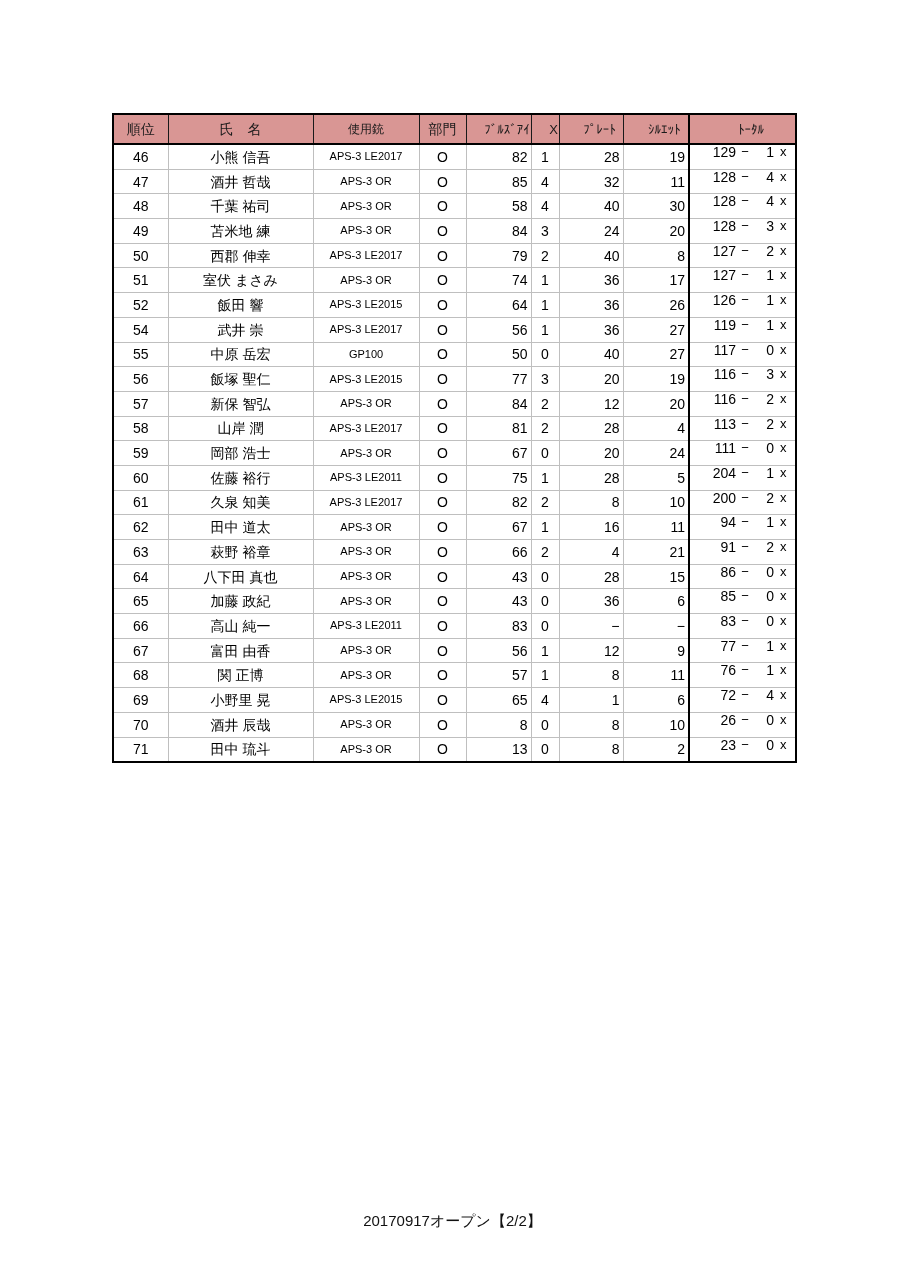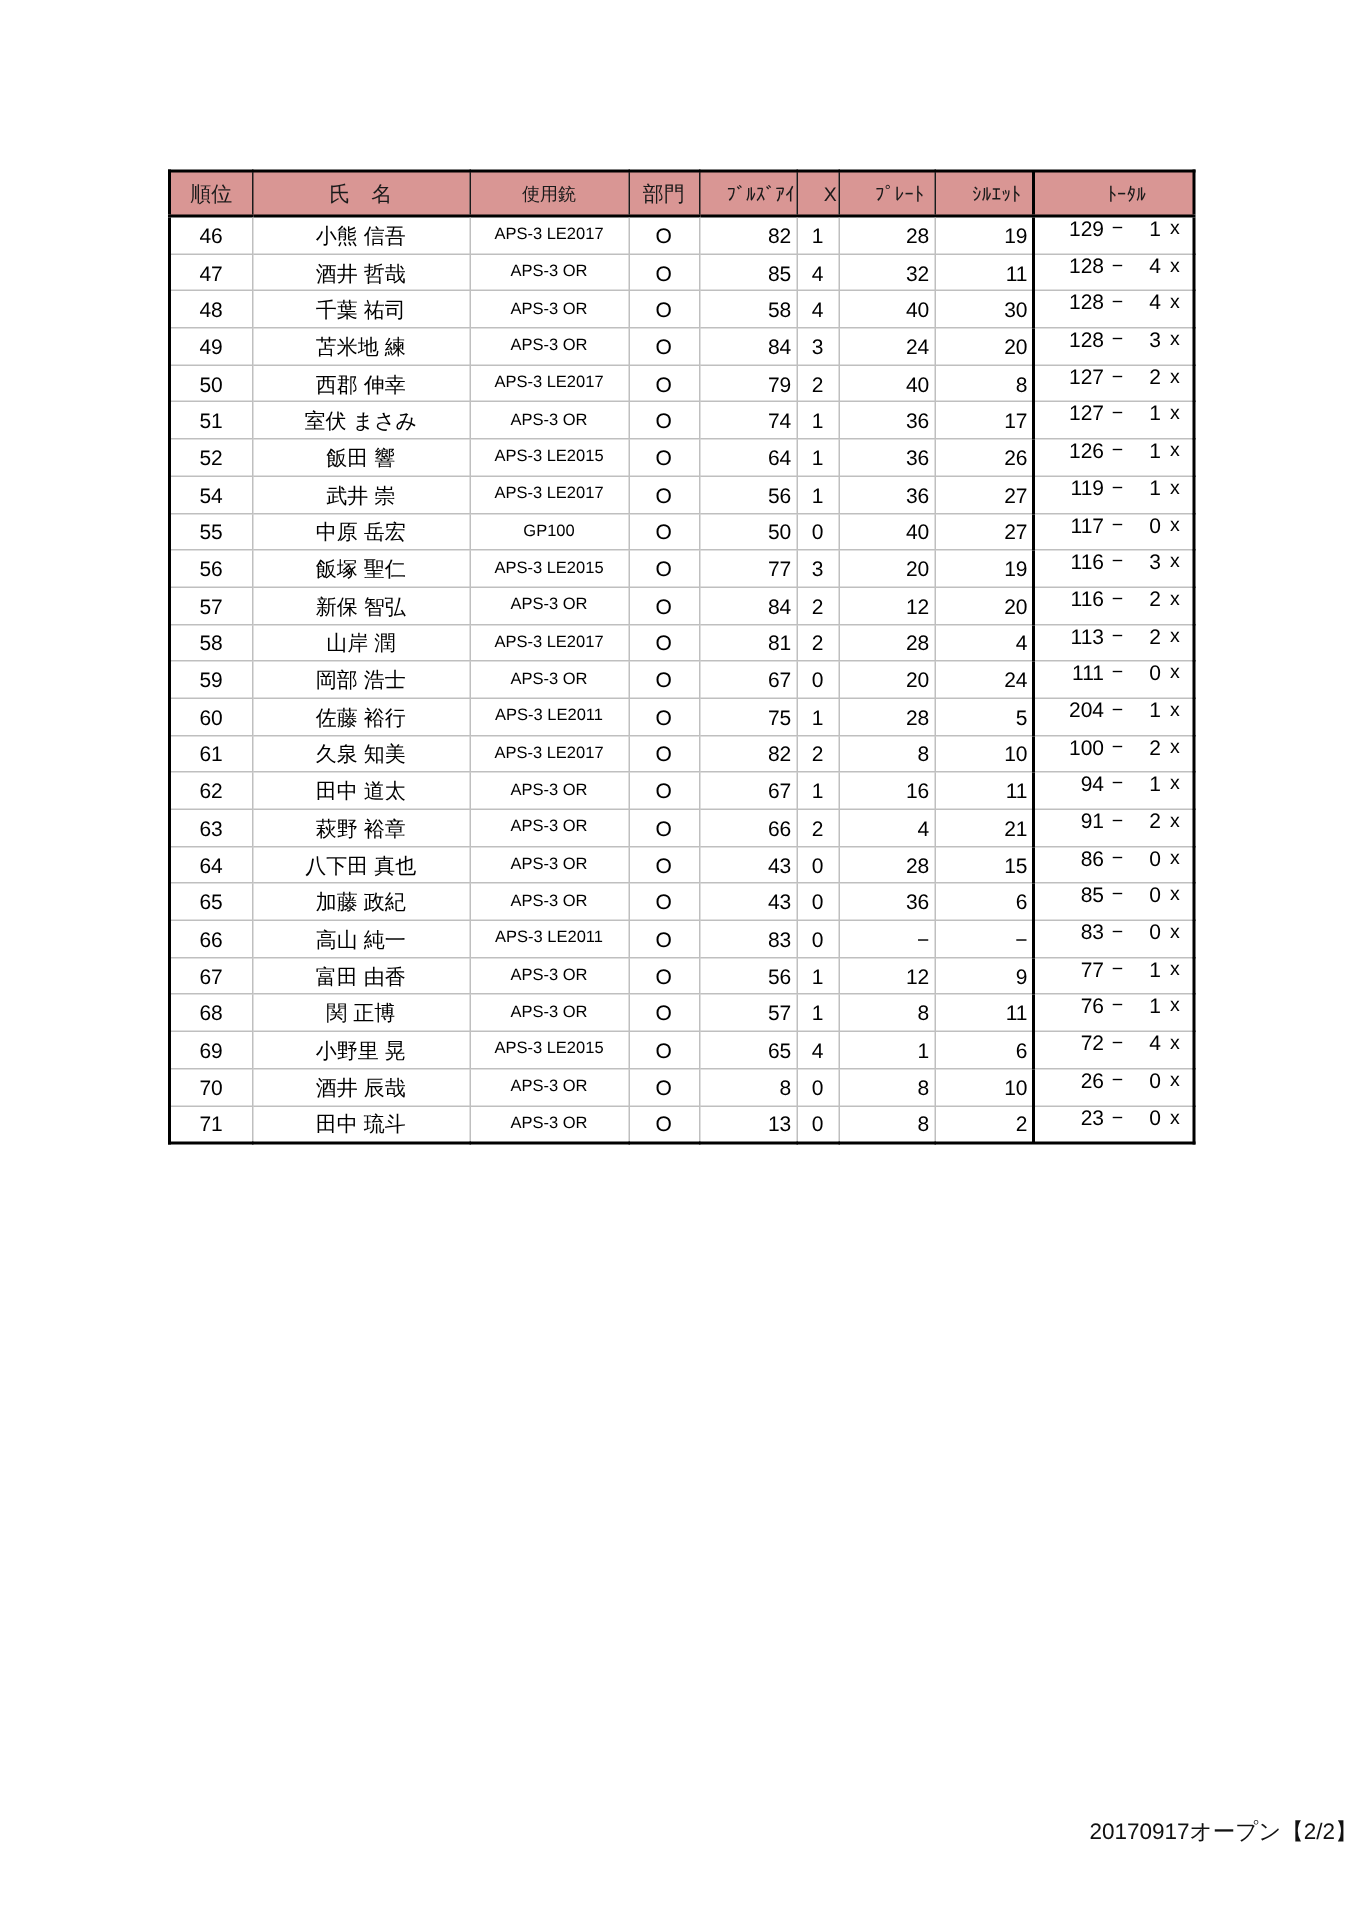--- a/index.html
+++ b/index.html
@@ -41,21 +41,21 @@
     border-left:2px solid #000;border-right:none;padding:0;
   }
   .total-wrap{display:flex;height:100%;}
   .total-wrap .t-score{width:46px;text-align:right;}
   .total-wrap .t-dash{width:18px;text-align:center;font-size:13px;}
   .total-wrap .t-count{width:20px;text-align:right;}
   .total-wrap .t-x{margin-left:6px;font-size:13px;}
 
   .footer{
     position:absolute;left:0;top:1212px;width:905px;
-    text-align:right;font-size:15px;color:#111;
+    text-align:center;font-size:15px;color:#111;
   }
 </style>
 </head>
 <body>
 
 <div class="sheet">
 
   <table class="score-table">
     <colgroup>
       <col style="width:55px">
@@ -338,21 +338,21 @@
           <td class="al-c">61</td>
           <td class="al-c">久泉 知美</td>
           <td class="cell-gun">APS-3 LE2017</td>
           <td class="al-c">O</td>
           <td class="al-r">82</td>
           <td class="al-c">2</td>
           <td class="al-r">8</td>
           <td class="al-r">10</td>
           <td class="cell-total">
             <div class="total-wrap">
-              <span class="t-score">100</span>
+              <span class="t-score">200</span>
               <span class="t-dash">−</span>
               <span class="t-count">2</span>
               <span class="t-x">x</span>
             </div>
           </td>
         </tr>
         <tr>
           <td class="al-c">62</td>
           <td class="al-c">田中 道太</td>
           <td class="cell-gun">APS-3 OR</td>

